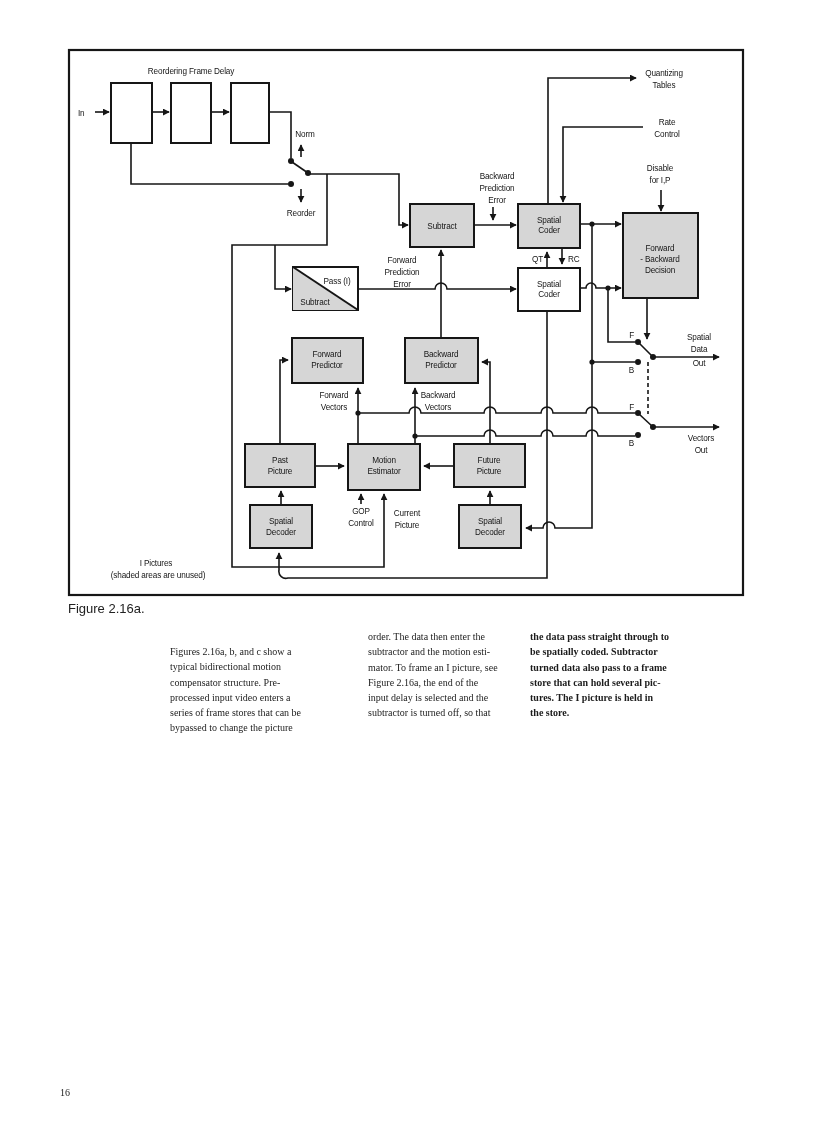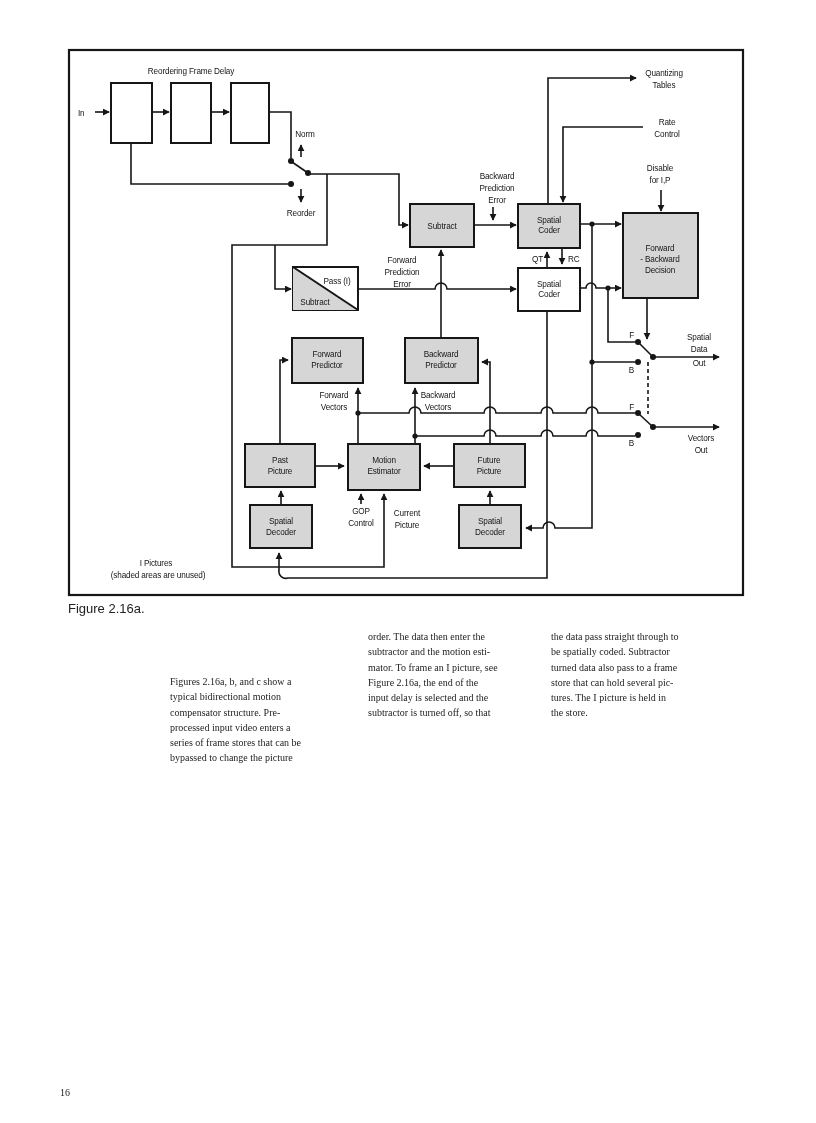--- a/index.html
+++ b/index.html
@@ -15,23 +15,23 @@
   svg text.boxlbl{font-size:8.2px;}
   .caption{
     position:absolute;left:68px;top:601px;font-size:13px;color:#222;
     font-family:"Liberation Sans",sans-serif;
   }
   .bodycol{
     position:absolute;
     font-family:"Liberation Serif",serif;
     font-size:10px;line-height:15.3px;color:#1c1c1c;white-space:nowrap;
   }
-  #col1{left:170px;top:674px;}
+  #col1{left:170px;top:644px;}
   #col2{left:368px;top:629px;}
-  #col3{left:551px;top:629px;}
+  #col3{left:530px;top:629px;font-weight:bold;}
   .pagenum{
     position:absolute;left:60px;top:1087px;font-size:10px;color:#222;
     font-family:Liberation Serif, serif;
   }
 </style>
 </head>
 <body>
 
 <div id="diagram-wrap">
 <svg width="816" height="620" viewBox="0 0 816 620">

